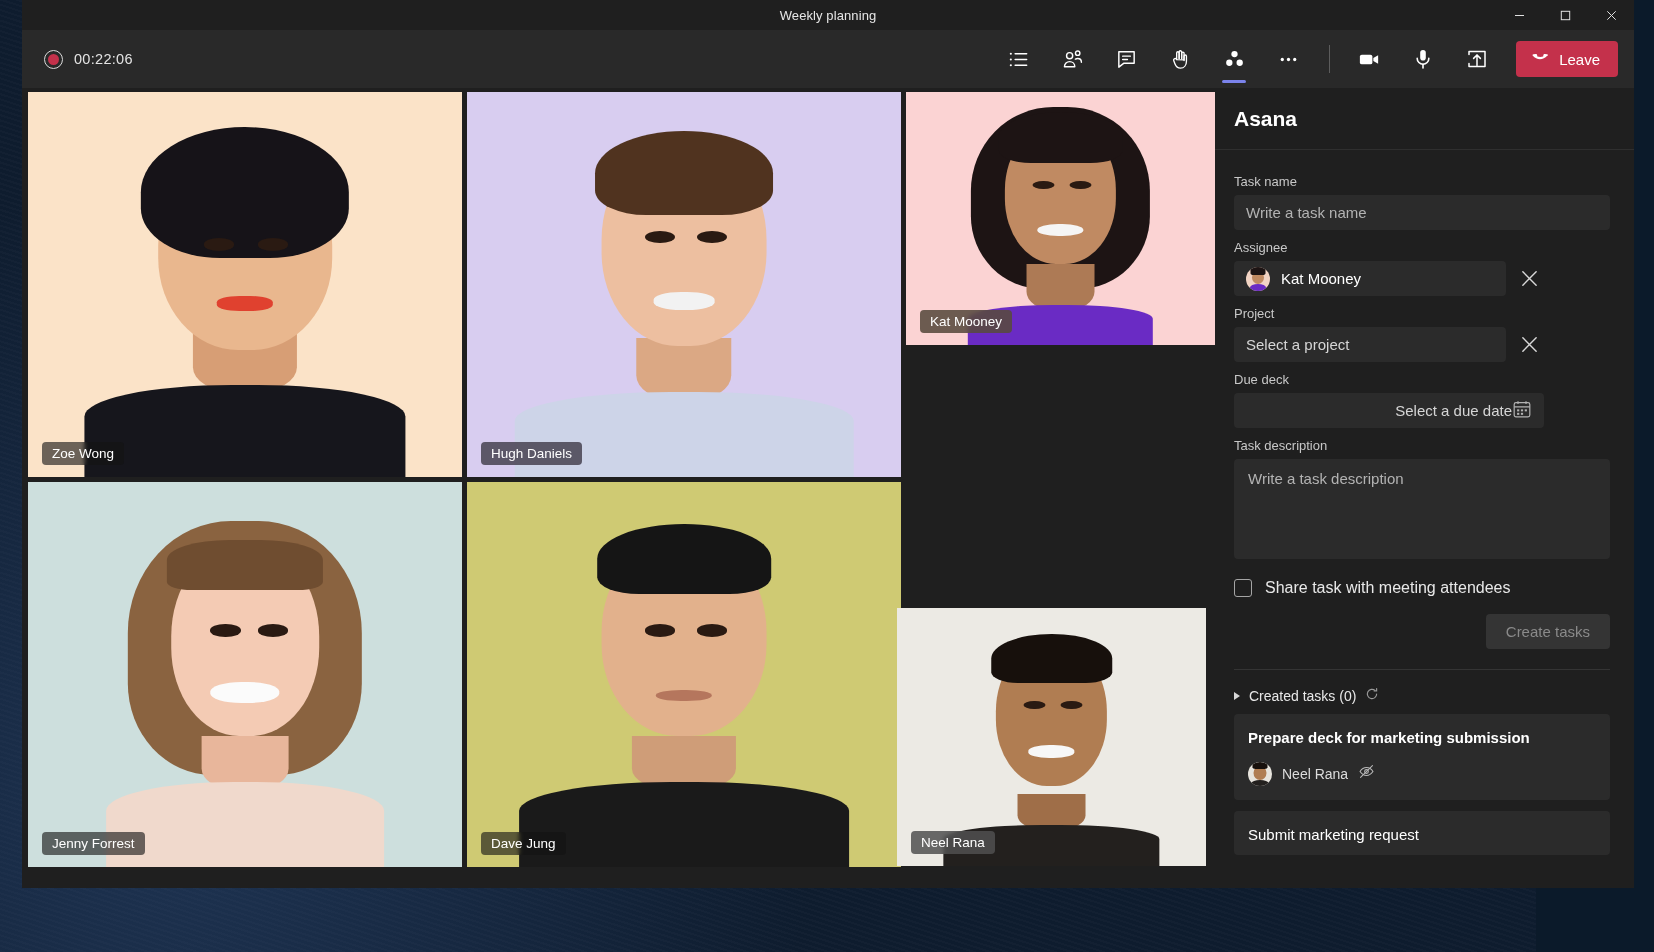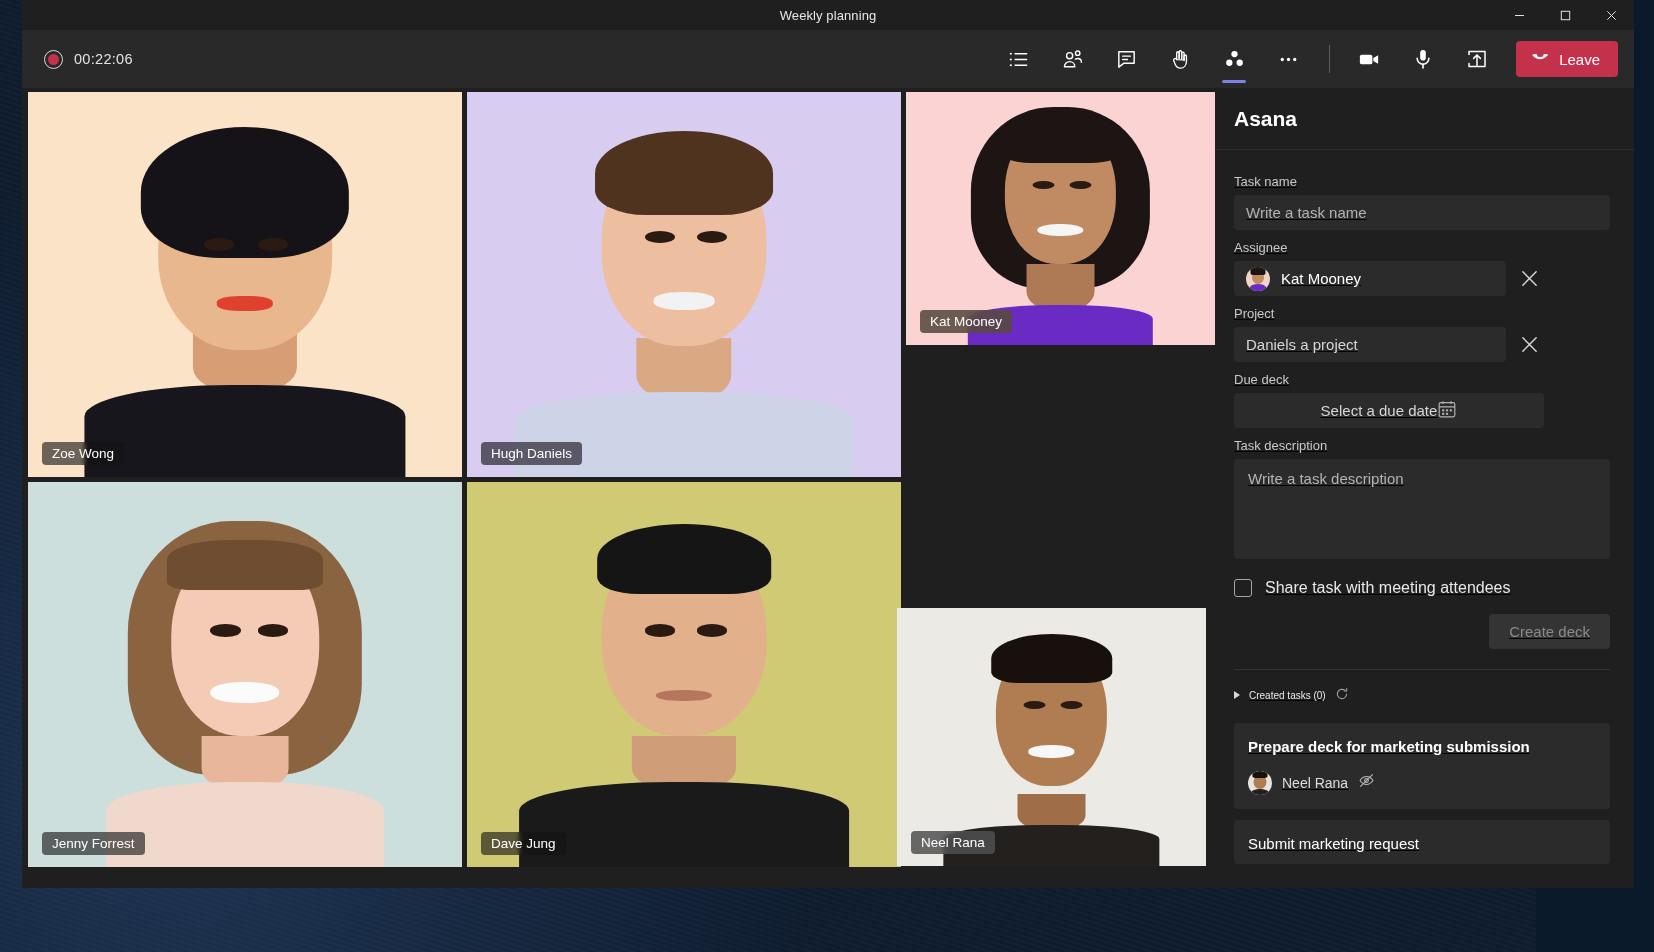--- a/index.html
+++ b/index.html
@@ -141,54 +141,54 @@
     width: 431px; height: 800px; background: #1f1f1f;
     display: flex; flex-direction: column;
     border-left: 1px solid #1f1f1f;
   }
   #panel-head {
     height: 62px; display: flex; align-items: center;
     padding: 0 0 0 30px;
     border-bottom: 1px solid #2f2f2f;
   }
   #panel-head .t { font-size: 21px; font-weight: bold; color: #fff; }
-  #panel-body { padding: 14px 24px 0 30px; flex: 1; overflow: hidden; text-decoration: underline; }
+  #panel-body { padding: 14px 24px 0 30px; flex: 1; overflow: hidden; }
 
   .fieldlabel { font-size: 13px; color: #c8c8c8; margin: 10px 0 6px 0; }
   .inputbox {
     position: relative;
     background: #2b2b2b; border-radius: 4px;
     height: 35px; display: flex; align-items: center;
     padding: 0 12px; color: #b3b3b3; font-size: 15px;
   }
   .inputbox.withclear { width: 272px; }
   .inputrow { display: flex; align-items: center; gap: 10px; }
   .clearbtn { width: 26px; height: 26px; display:flex;align-items:center;justify-content:center; }
   .assignee-chip { display: flex; align-items: center; gap: 11px; color: #fff; }
   .avatar {
     width: 24px; height: 24px; border-radius: 50%; overflow: hidden;
     position: relative; flex: none;
   }
-  .datebox { width: 310px; justify-content: center; }
+  .datebox { width: 310px; justify-content: flex-end; }
   .textarea {
     background: #2b2b2b; border-radius: 4px; height: 100px;
     padding: 11px 14px; color: #b3b3b3; font-size: 15px;
   }
   .checkrow { display: flex; align-items: center; gap: 13px; margin-top: 20px; }
   .checkbox { width: 18px; height: 18px; border: 1.6px solid #a5a5a5; border-radius: 3px; }
   .checkrow .lbl { font-size: 16px; color: #e8e8e8; }
   #createrow { display: flex; justify-content: flex-end; margin-top: 17px; }
   #createbtn {
     background: #343434; color: #8a8a8a; font-size: 15px;
     padding: 9px 20px; border-radius: 4px;
   }
   .divider { height: 1px; background: #343434; margin: 20px 0 0 0; }
   #createdhdr {
     display: flex; align-items: center; gap: 9px;
-    margin: 17px 0 20px 0; color: #e8e8e8; font-size: 10px;
+    margin: 17px 0 10px 0; color: #e8e8e8; font-size: 14px;
   }
   #createdhdr .caret {
     width: 0; height: 0; border-left: 6px solid #d8d8d8;
     border-top: 4.5px solid transparent; border-bottom: 4.5px solid transparent;
   }
   .taskcard {
     background: #2b2b2b; border-radius: 4px; padding: 14px 16px 14px 14px;
     margin-bottom: 11px;
   }
   .taskcard .tt { font-size: 15px; font-weight: bold; color: #fff; line-height: 1.3; }
@@ -444,21 +444,21 @@
             <div class="clearbtn">
               <svg width="19" height="19" viewBox="0 0 20 20">
                   <path d="M3 3l14 14M17 3L3 17" stroke="#d8d8d8" stroke-width="1.5" stroke-linecap="round"></path>
                 </svg>
             </div>
           </div>
 
           <div class="fieldlabel">Project</div>
           <div class="inputrow">
             <div class="inputbox withclear">
-              <span style="color:#d6d6d6">Daniels a project</span>
+              <span style="color:#d6d6d6">Select a project</span>
             </div>
             <div class="clearbtn">
               <svg width="19" height="19" viewBox="0 0 20 20">
                   <path d="M3 3l14 14M17 3L3 17" stroke="#d8d8d8" stroke-width="1.5" stroke-linecap="round"></path>
                 </svg>
             </div>
           </div>
 
           <div class="fieldlabel">Due deck</div>
           <div class="inputbox datebox">
@@ -480,21 +480,21 @@
           <div class="textarea">
             <span>Write a task description</span>
           </div>
 
           <div class="checkrow">
             <span class="checkbox"></span>
             <span class="lbl">Share task with meeting attendees</span>
           </div>
 
           <div id="createrow">
-            <div id="createbtn">Create deck</div>
+            <div id="createbtn">Create tasks</div>
           </div>
 
           <div class="divider"></div>
 
           <div id="createdhdr">
             <span class="caret"></span>
             <span>Created tasks (0)</span>
             <span>
               <svg width="14" height="14" viewBox="0 0 16 16" fill="none" stroke="#9a9a9a" stroke-width="1.3" stroke-linecap="round">
                 <path d="M13.3 8a5.3 5.3 0 1 1-1.8-4"></path>

